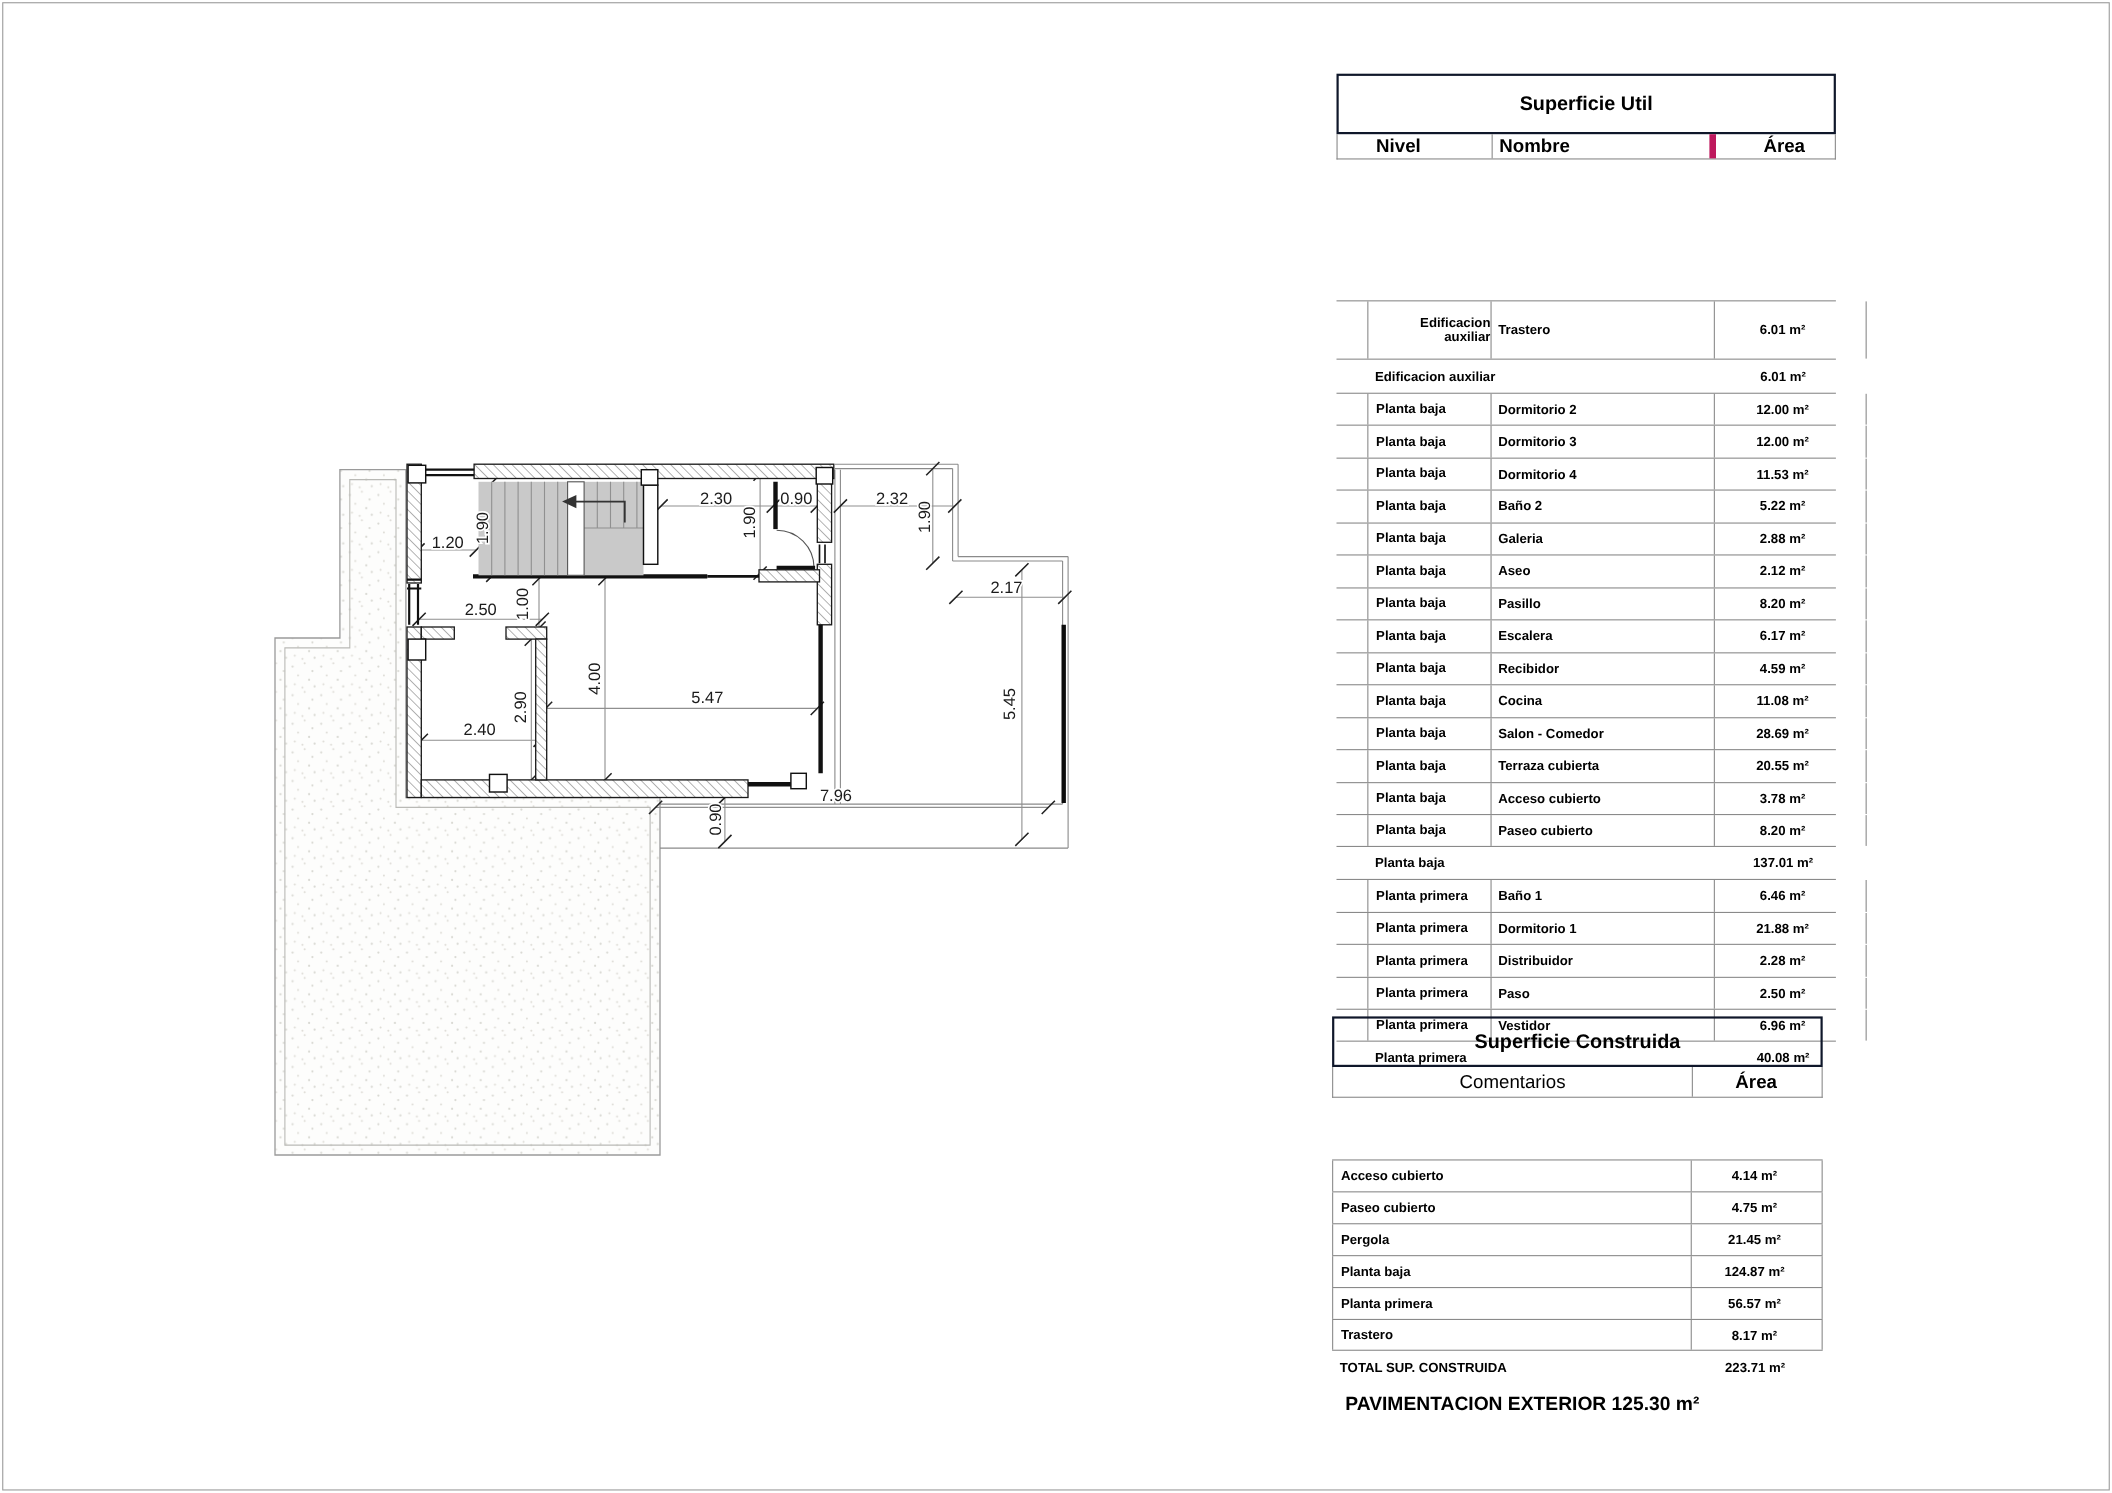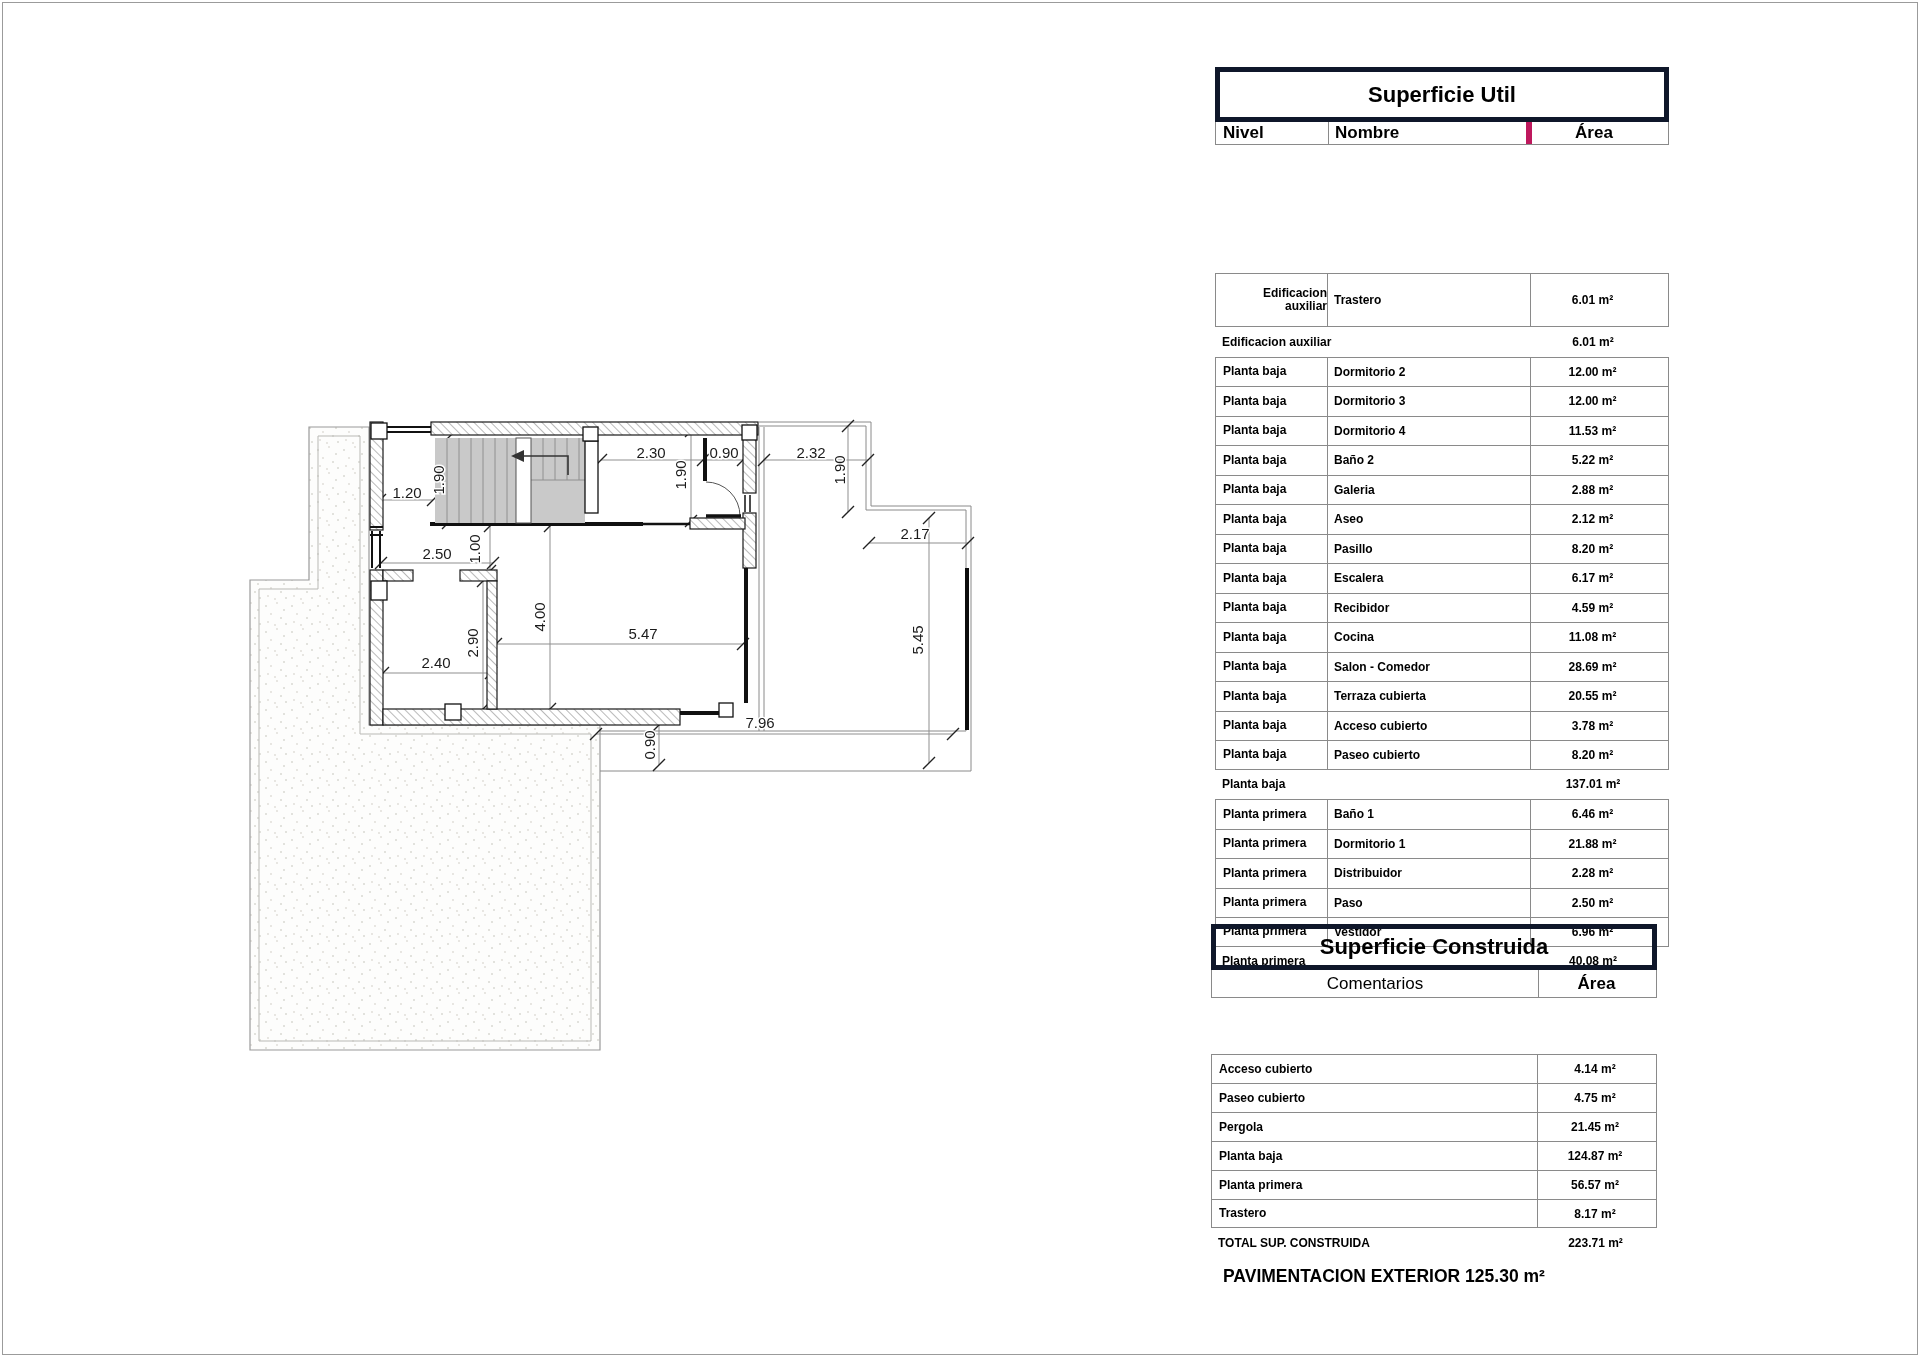--- a/index.html
+++ b/index.html
@@ -2,27 +2,27 @@
 <html><head>
 <meta charset="utf-8">
 <style>
   html,body{margin:0;padding:0;background:#fff;width:1920px;height:1357px;overflow:hidden;
     font-family:"Liberation Sans",sans-serif;}
   .page{position:absolute;left:2px;top:2px;width:1914px;height:1351px;border:1px solid #9b9b9b;background:#fff;}
   svg text{font-family:"Liberation Sans",sans-serif;}
 
   
   .tbl{position:absolute;color:#000;}
-  .t-title{display:flex;align-items:center;justify-content:center;font-weight:bold;font-size:22px;
-    border:5px solid #0f172a;box-sizing:border-box;}
+  .t-title{display:flex;align-items:center;justify-content:center;font-weight:bold;font-size:18px;
+    border:2px solid #0f172a;box-sizing:border-box;}
   .t-headrow{display:grid;box-sizing:border-box;border:1px solid #8a8a8a;border-top:none;}
   .t-headrow .hc{display:flex;align-items:center;font-weight:bold;font-size:17px;box-sizing:border-box;}
   .t-body{position:absolute;left:0;width:100%;}
   .t-row{display:grid;box-sizing:border-box;font-size:12px;font-weight:bold;text-align:right;}
-  .grid3{grid-template-columns:113px 203px 138px;}
+  .grid3{grid-template-columns:113px 203px 138px;padding-left:28px;}
   .grid2{grid-template-columns:327px 119px;}
   .t-row > div{display:flex;align-items:center;box-sizing:border-box;overflow:hidden;}
   .t-row.boxed{border-top:1px solid #8a8a8a;}
   .t-row.boxed.rb{border-bottom:1px solid #8a8a8a;}
   .t-row.boxed > div{border-right:1px solid #8a8a8a;}
   .t-row.boxed > div:first-child{border-left:1px solid #8a8a8a;}
   .c-pad1{padding-left:7px;line-height:1.05;}
   .c-pad2{padding-left:6px;}
   .c-mid{justify-content:center;padding-right:14px;}
   .c-mid2{justify-content:center;padding-right:4px;}

